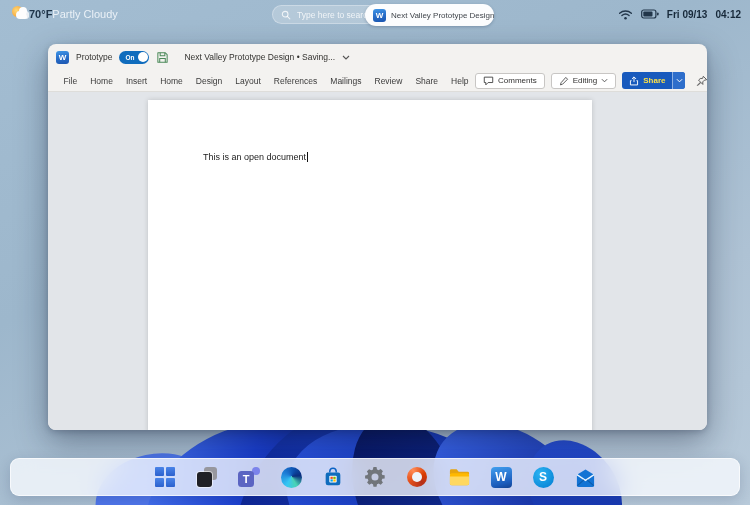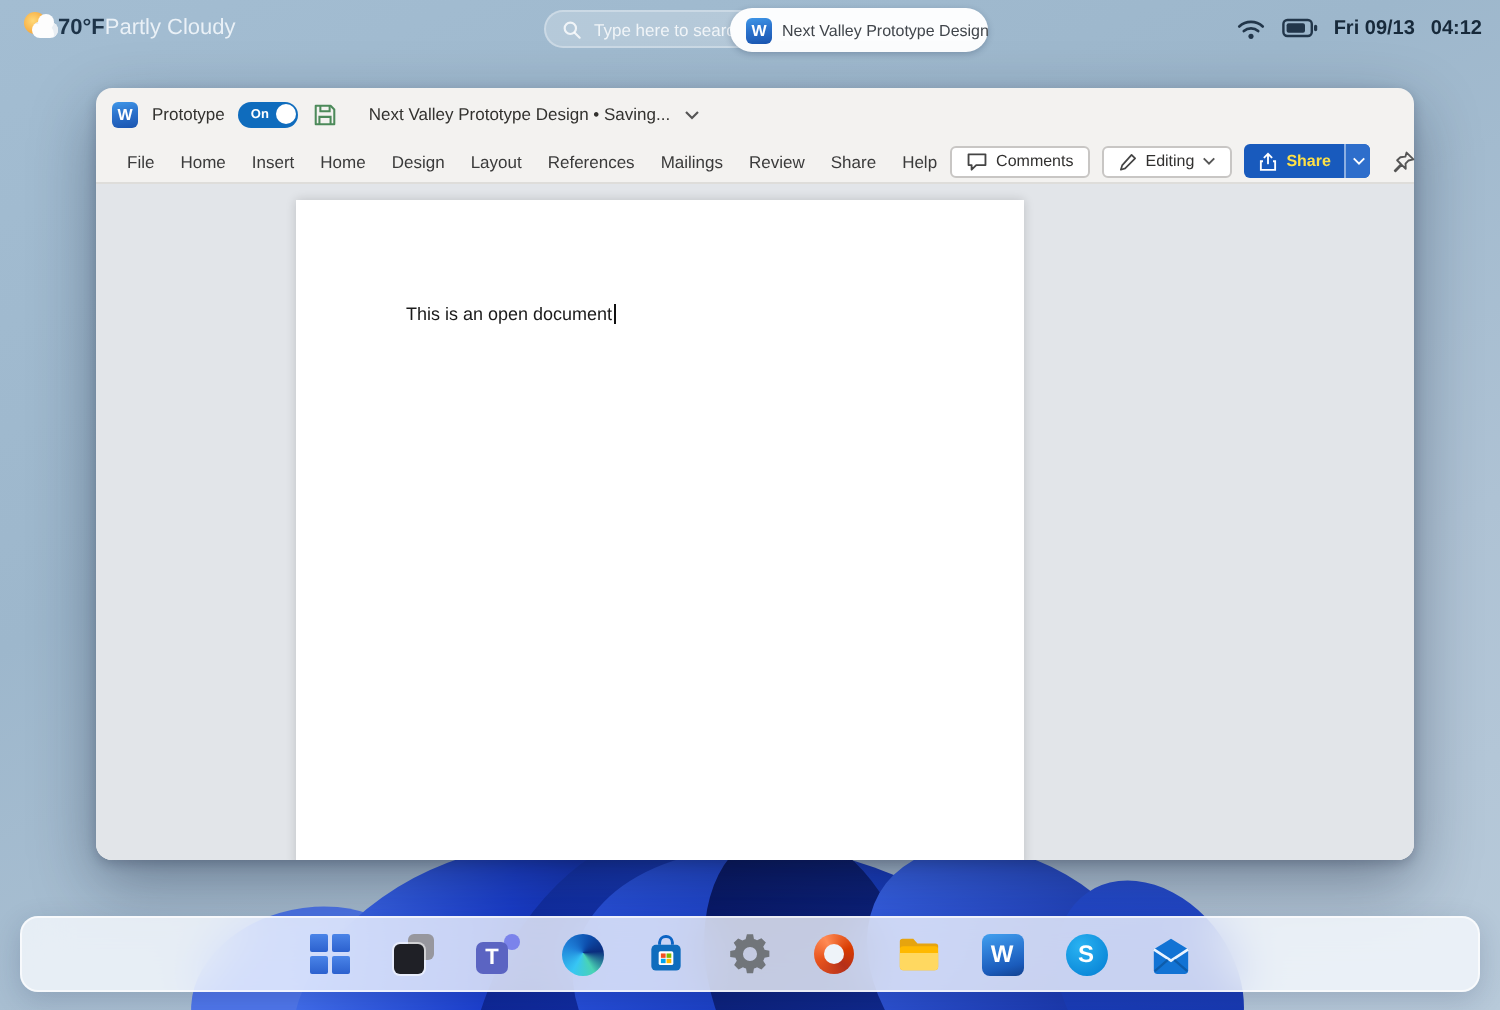--- a/index.html
+++ b/index.html
@@ -88,21 +88,21 @@
     display:flex; align-items:center; gap:4px; padding:0 7px; font-size:8px; color:#323130; white-space:nowrap; }
   .sharebtn { height:17px; border-radius:3px; background:#185abd; color:#fde047; display:flex; align-items:stretch; overflow:hidden; }
   .share-main { display:flex; align-items:center; gap:4px; padding:0 7px; font-size:8px; font-weight:600; }
   .share-drop { width:13px; display:flex; align-items:center; justify-content:center;
     background:#2e6ecb; border-left:1px solid rgba(255,255,255,.45); }
   .pinbtn { margin:0 2px 0 5px; display:flex; }
 
   
   .docarea { position:absolute; left:0; top:48px; right:0; bottom:0; background:#e2e5e9;
     border-radius:0 0 8px 8px; overflow:hidden; }
-  .page { position:absolute; left:100px; top:8px; width:364px; bottom:-4px; background:#fff;
+  .page { position:absolute; left:100px; top:8px; width:444px; bottom:-4px; background:#fff;
     box-shadow:0 0 5px rgba(0,0,0,.16); }
   .page p { padding:52px 0 0 55px; font-size:9px; color:#1b1b1b; }
   .caret { display:inline-block; width:1px; height:10px; background:#111; margin-left:1px; vertical-align:-2px; }
 
   
   .taskbar { position:absolute; left:10px; top:458px; width:730px; height:38px; z-index:3;
     border-radius:9px; background:rgba(248,251,255,.78);
     border:1px solid rgba(255,255,255,.65);
     box-shadow:0 4px 14px rgba(20,35,70,.18);
     -webkit-backdrop-filter:blur(12px); backdrop-filter:blur(12px);

